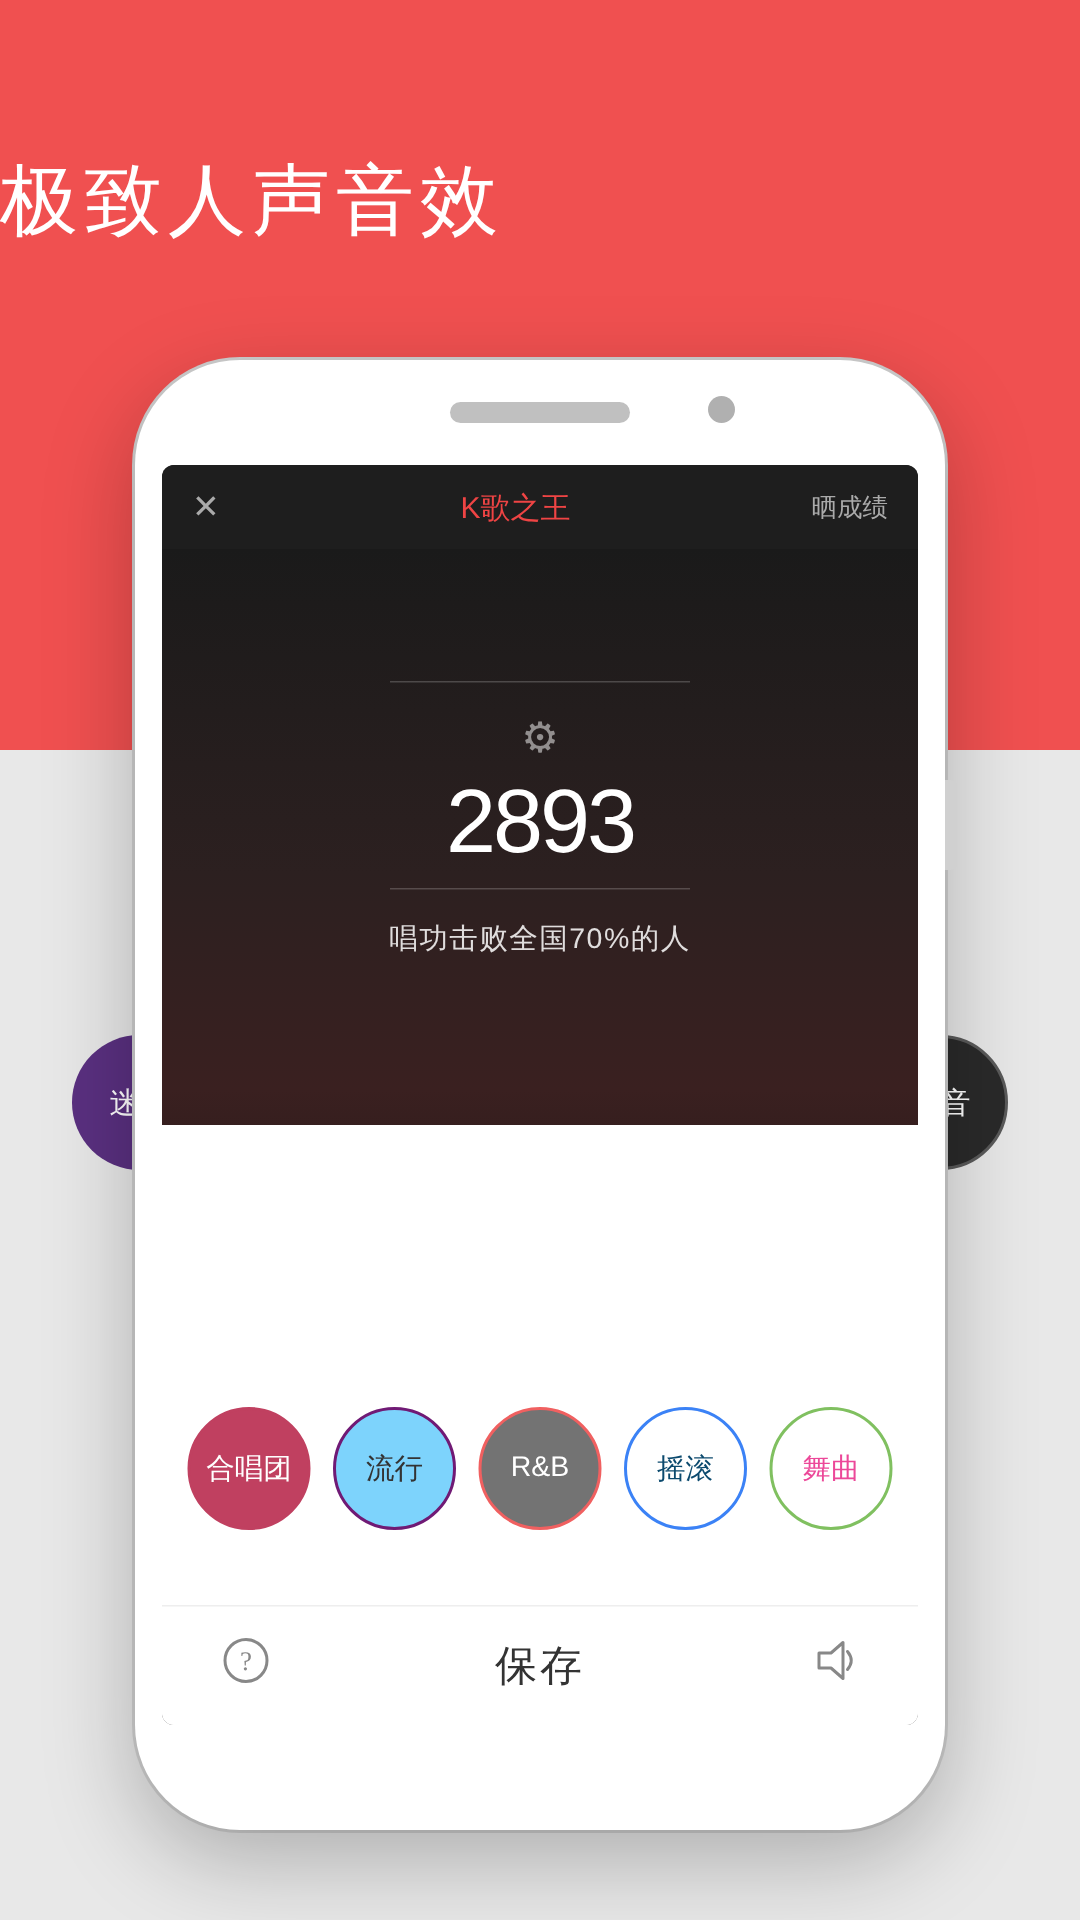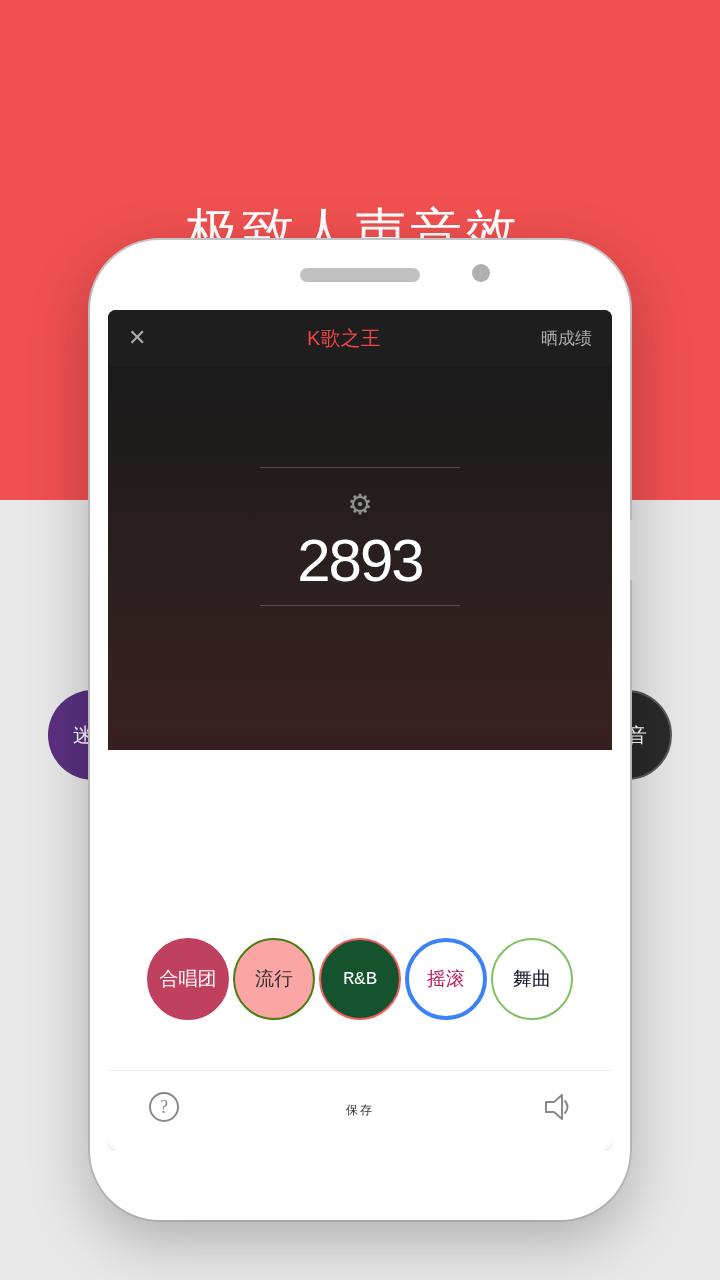--- a/index.html
+++ b/index.html
@@ -27,23 +27,22 @@
       bottom: 0;
       background: #e8e8e8;
     }
 
     
     .header-area {
       position: absolute;
       top: 0; left: 0; right: 12px;
       height: 280px;
       display: flex;
-      flex-direction: column;
-      align-items: center;
-      justify-content: flex-end;
+      align-items: center;
+      justify-content: space-between;
       z-index: 10;
     }
     .header-title {
       font-size: 52px;
       color: white;
       font-weight: 300;
       letter-spacing: 4px;
       margin-bottom: 12px;
     }
     .header-subtitle {
@@ -279,23 +278,22 @@
     }
 
     
     .effects-row {
       position: absolute;
       bottom: 130px;
       left: 0; right: 0;
       display: flex;
       align-items: center;
       justify-content: center;
-      gap: 4px;
+      gap: 15px;
       z-index: 50;
-      font-family: Liberation Mono, monospace;
     }
 
     .effect-btn {
       width: 82px;
       height: 82px;
       border-radius: 50%;
       display: flex;
       align-items: center;
       justify-content: center;
       font-size: 19px;
@@ -303,37 +301,37 @@
       cursor: pointer;
       border: 2px solid transparent;
     }
 
     .effect-btn.chorus {
       background: #c04060;
       color: white;
       border-color: #c04060;
     }
     .effect-btn.pop {
-      background: #fca5a5;
+      background: #7dd3fc;
       color: #333;
-      border: 2px solid #4d7c0f;
+      border: 2px solid #701a75;
     }
     .effect-btn.rnb {
-      background: #14532d;
+      background: #737373;
       color: white;
       border-color: #f06060;
     }
     .effect-btn.rock {
       background: white;
-      color: #be185d;
-      border: 4px solid #3b82f6;
+      color: #0c4a6e;
+      border: 2px solid #3b82f6;
     }
     .effect-btn.dance {
       background: white;
-      color: #0f172a;
+      color: #ec4899;
       border: 2px solid #80c060;
     }
 
     .floating-btn {
       width: 90px;
       height: 90px;
       border-radius: 50%;
       display: flex;
       align-items: center;
       justify-content: center;
@@ -364,21 +362,21 @@
       padding: 0 40px;
       z-index: 50;
     }
 
     .bottom-bar-icon {
       font-size: 28px;
       color: #888;
       cursor: pointer;
     }
     .bottom-bar-save {
-      font-size: 12px;
+      font-size: 28px;
       color: #333;
       letter-spacing: 2px;
     }
 
     
     .phone-side-left {
       position: absolute;
       left: -42px;
       top: 450px;
     }
@@ -420,20 +418,21 @@
       <span class="app-bar-close">✕</span>
       <span class="app-bar-title">K歌之王</span>
       <span class="app-bar-share">晒成绩</span>
     </div>
 
     <div class="score-area">
       <div class="score-divider-top"></div>
       <div class="score-trophy">⚙</div>
       <div class="score-number">2893</div>
       <div class="score-divider-bottom"></div>
+      <div class="score-desc">唱功击败全国70%的人</div>
     </div>
 
     <div class="lyrics-area">
       <div class="lyrics-text">所以我明白在灯火阑珊处为什么会哭</div>
     </div>
 
     <div class="player-area">
       <div class="player-controls">
         <div class="play-pause-btn">⏸</div>
         <div class="waveform-container">

